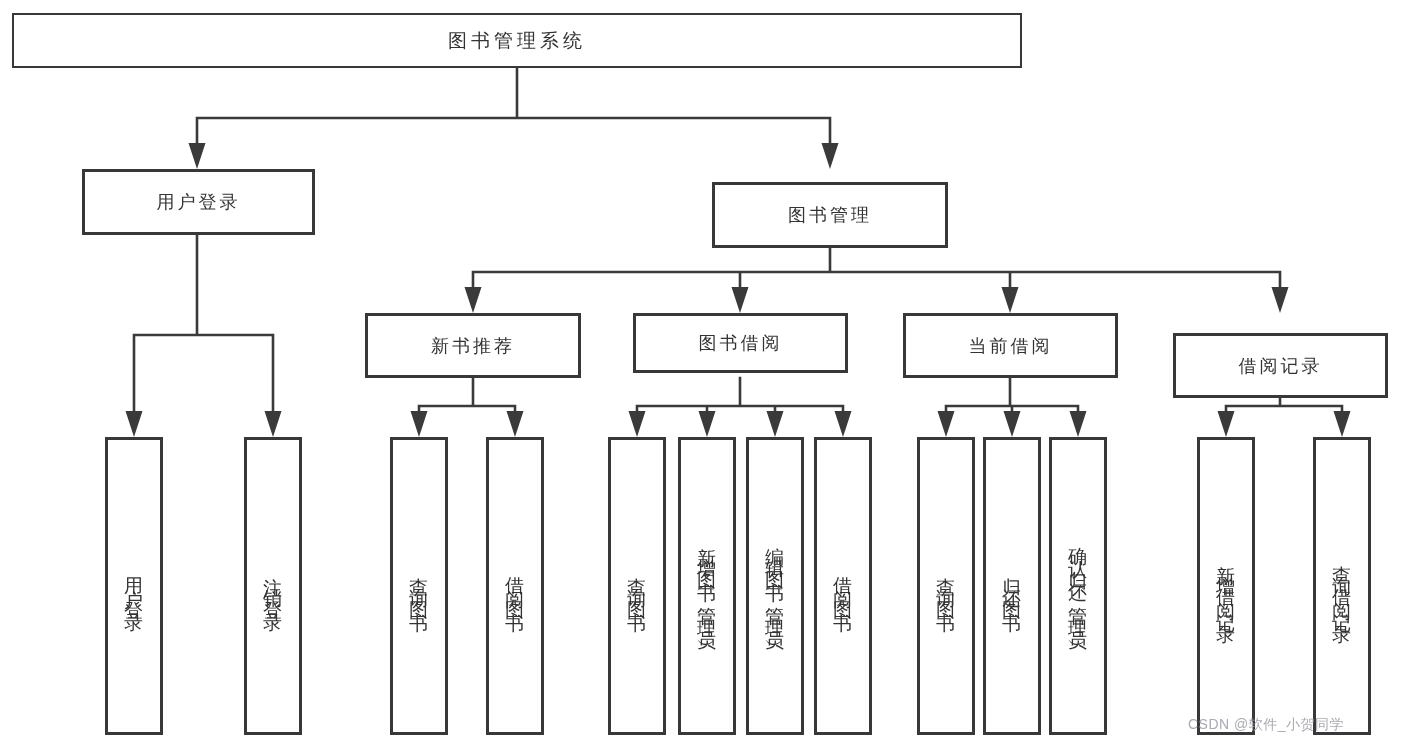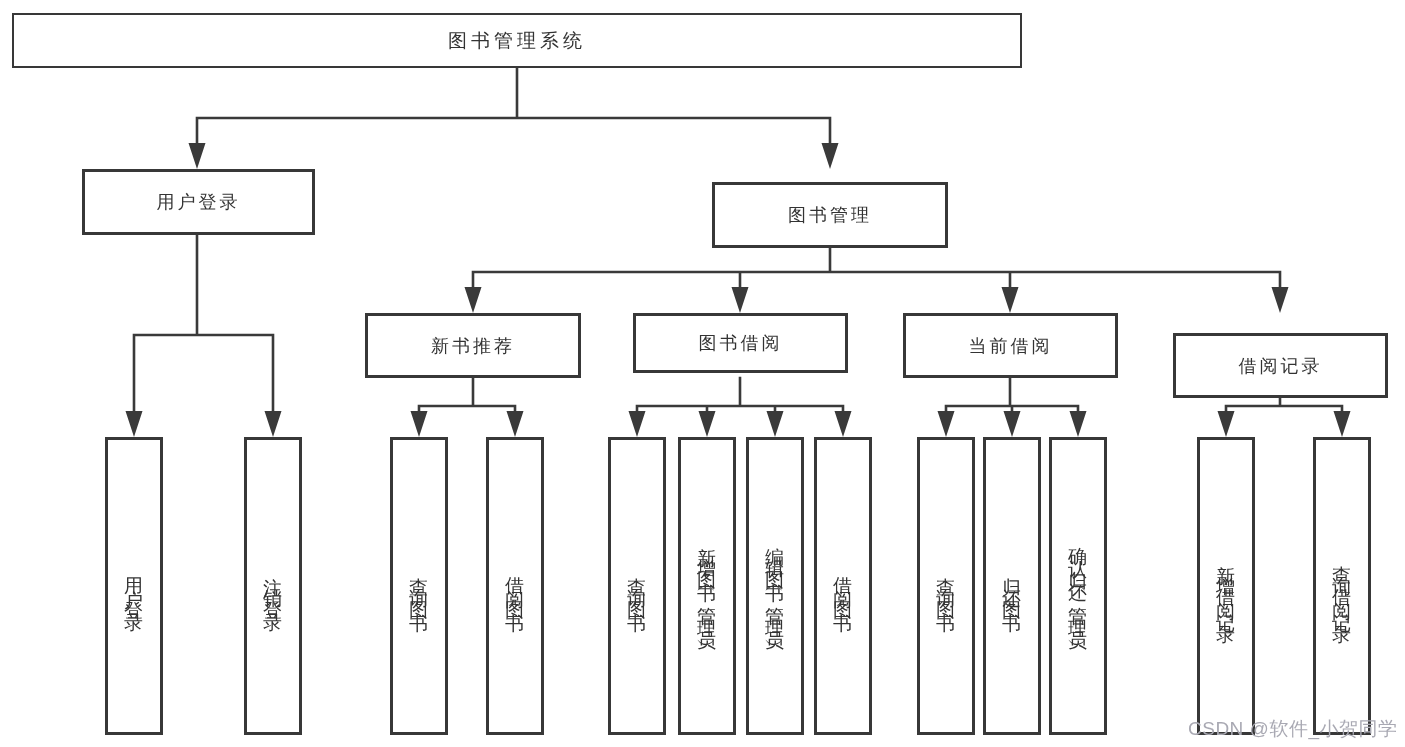--- a/index.html
+++ b/index.html
@@ -51,21 +51,21 @@
     writing-mode: vertical-rl;
     text-orientation: mixed;
     font-size: 19px;
     letter-spacing: 12px;
     line-height: 1;
     white-space: nowrap;
   }
   .watermark {
     position: absolute;
     left: 1188px; top: 716px;
-    font-size: 19px;
+    font-size: 14px;
     color: #a9a9b3;
     letter-spacing: 0.5px;
     z-index: 3;
     white-space: nowrap;
   }
 </style>
 </head>
 <body>
 
 <div class="canvas">

